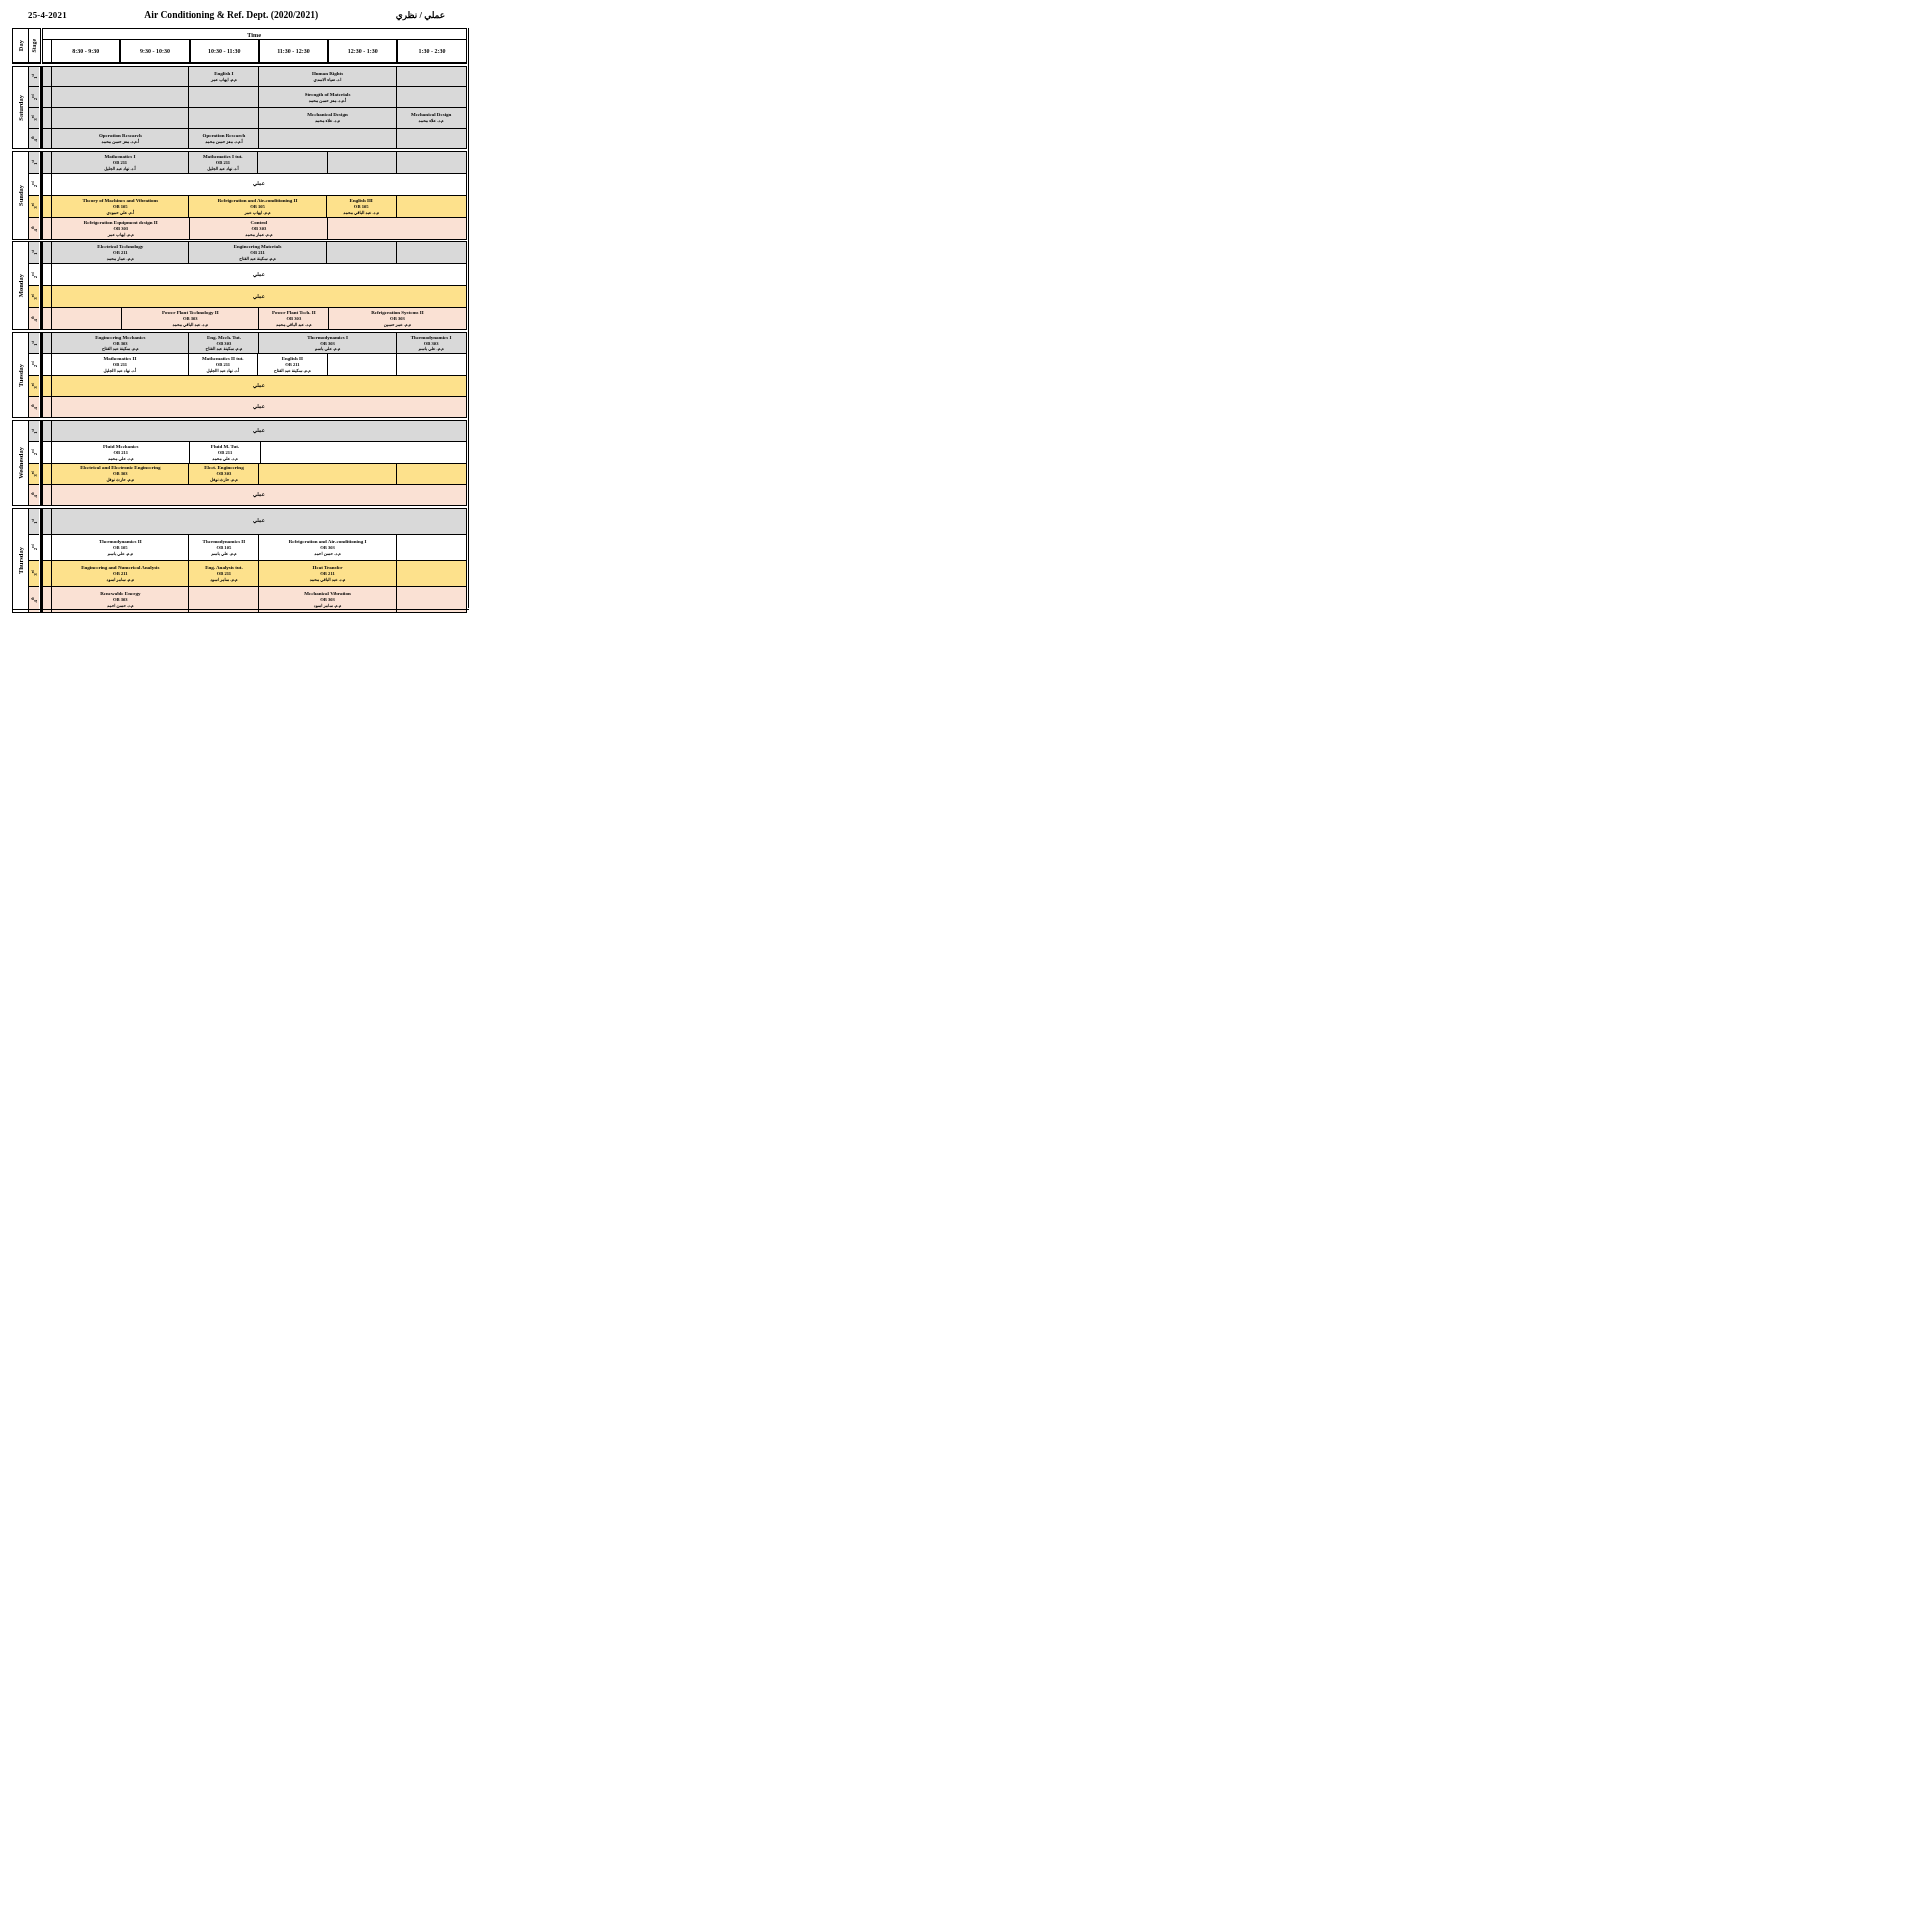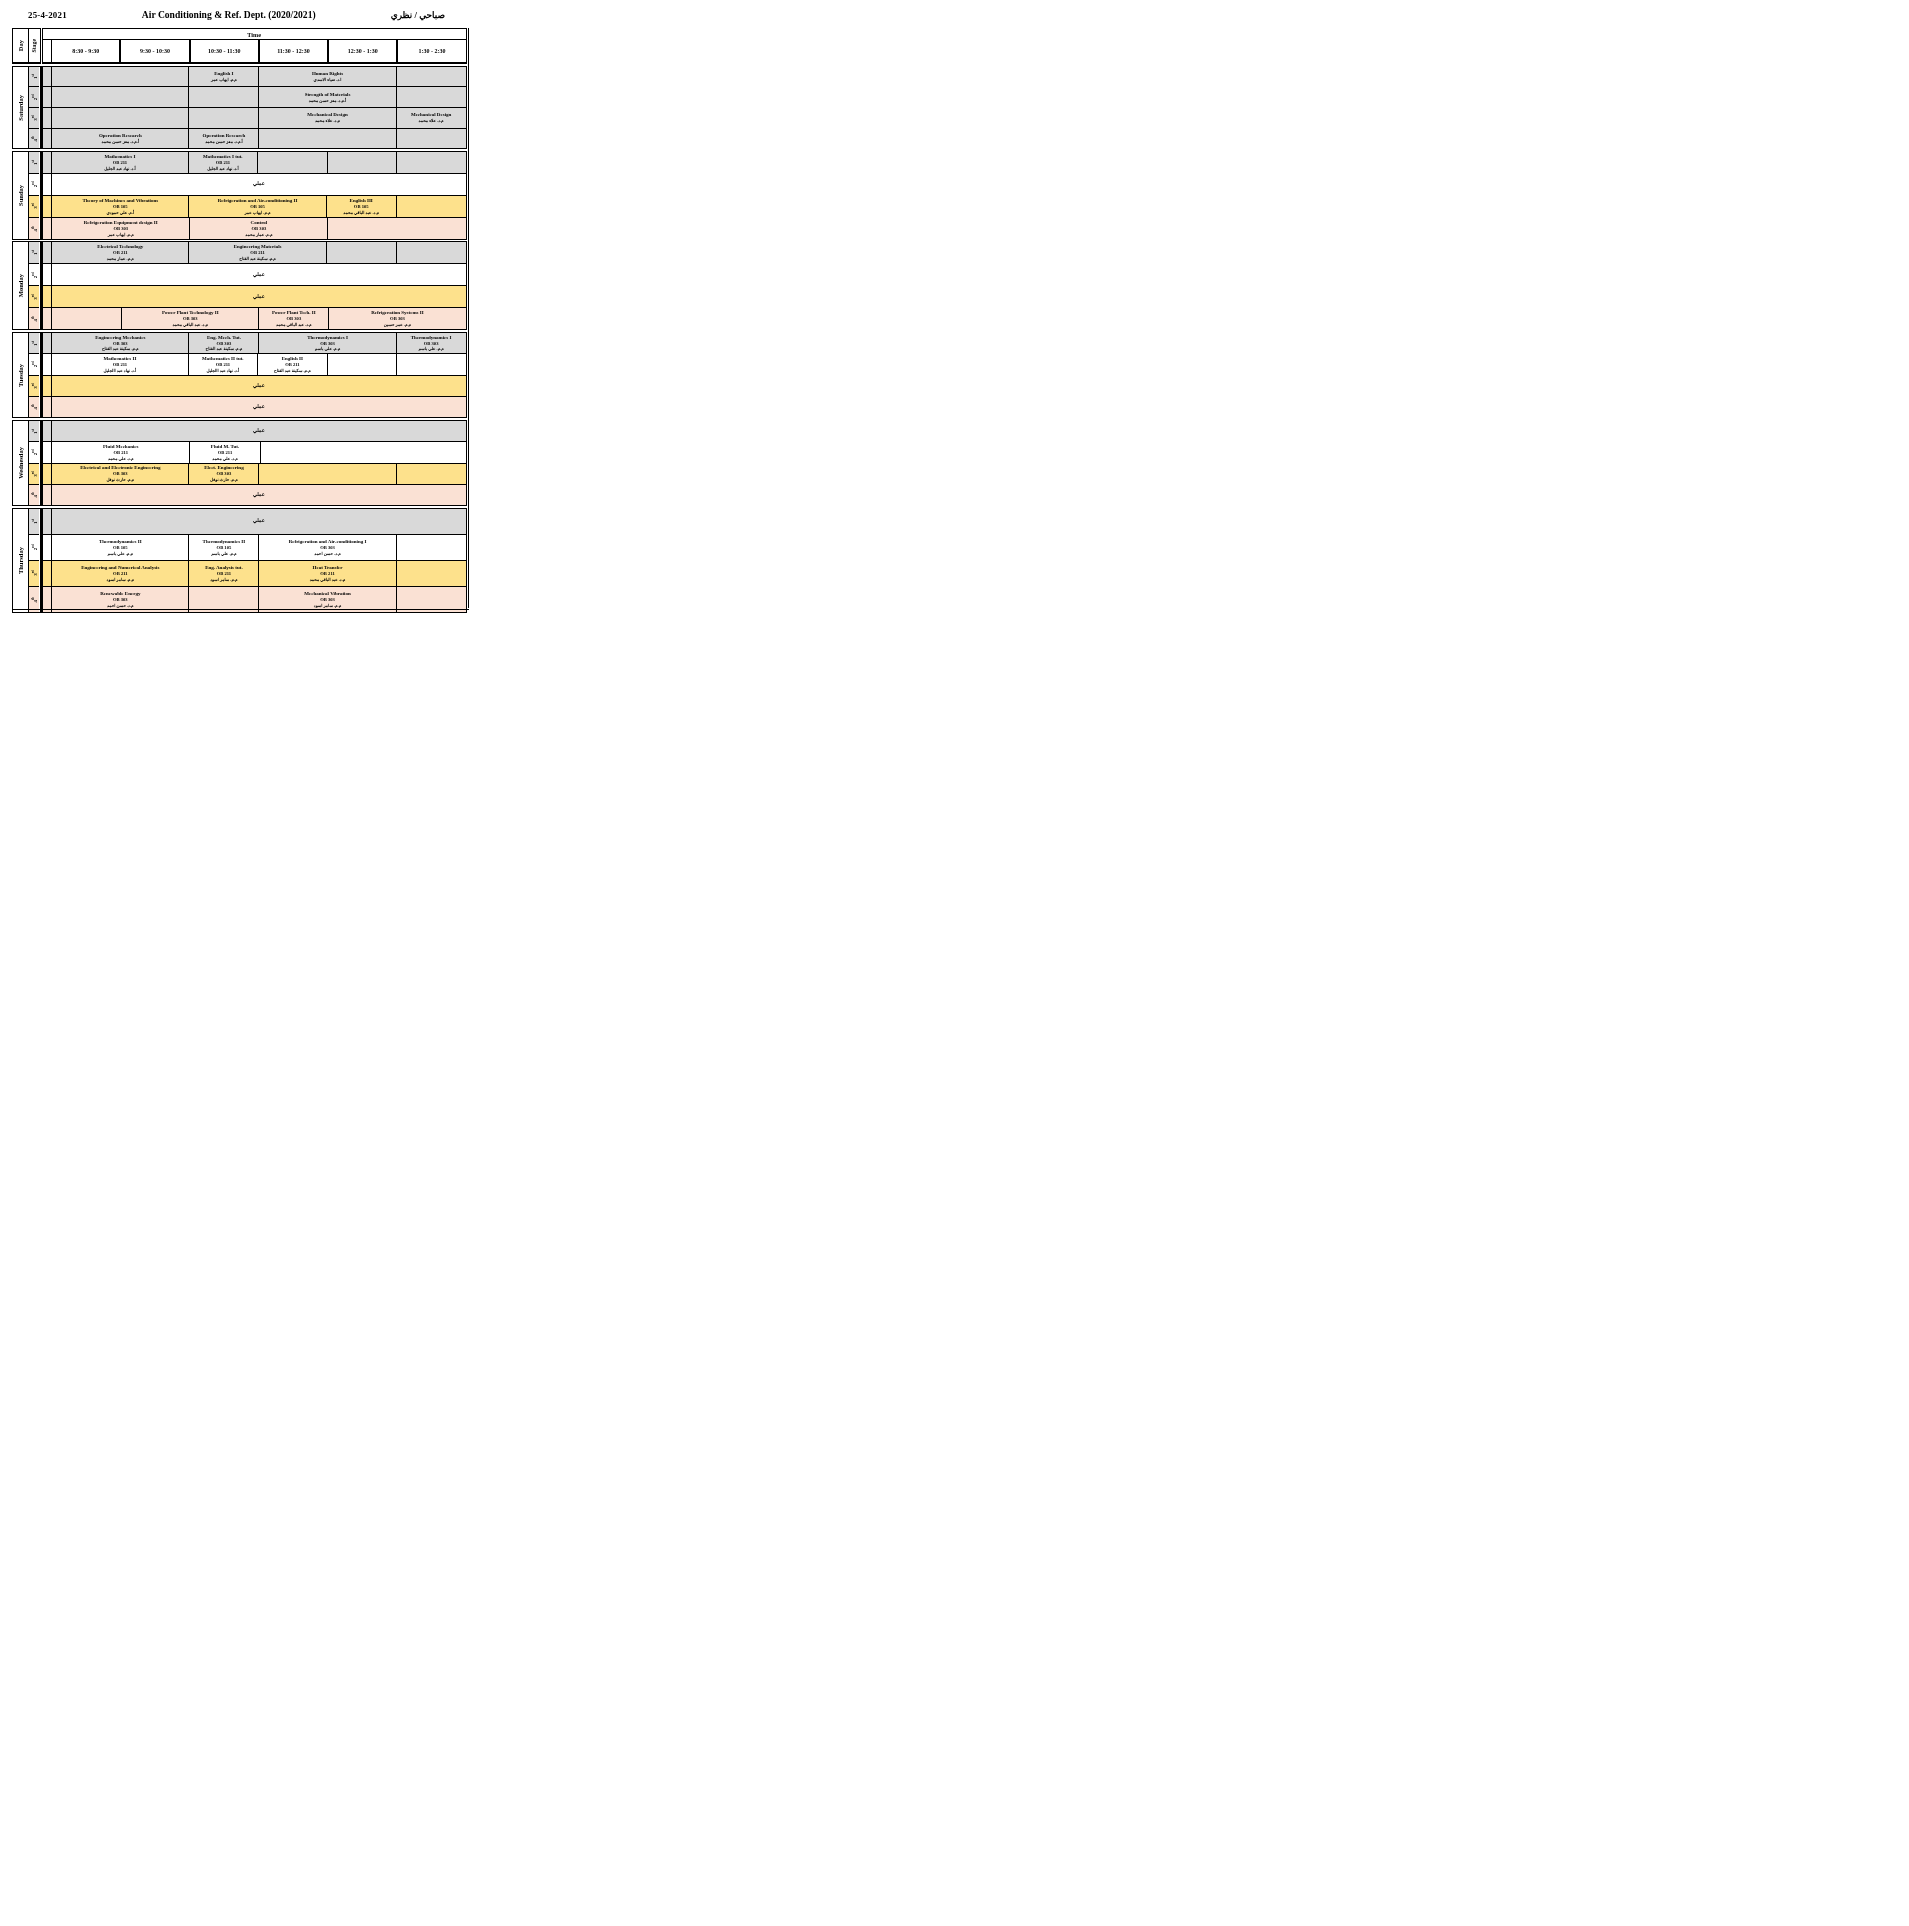--- a/index.html
+++ b/index.html
@@ -49,21 +49,21 @@
   .c-room{font-size:4.6px;}
   .c-teacher{font-size:4.2px;direction:rtl;}
   .practical{font-size:5px;direction:rtl;}
 </style>
 </head>
 <body>
 
 <div class="page-header">
   <div class="hdr-date">25-4-2021</div>
   <div class="hdr-title">Air Conditioning &amp; Ref. Dept. (2020/2021)</div>
-  <div class="hdr-shift">صباحي / نظري</div>
+  <div class="hdr-shift">عملي / نظري</div>
 </div>
 
 <div class="table-wrap">
 
   <div class="block head">
     <div class="side">
       <div class="day-name-col">
         <span class="vert head-label">Day</span>
       </div>
       <div class="stage-col" style="justify-content:center;align-items:center;">

